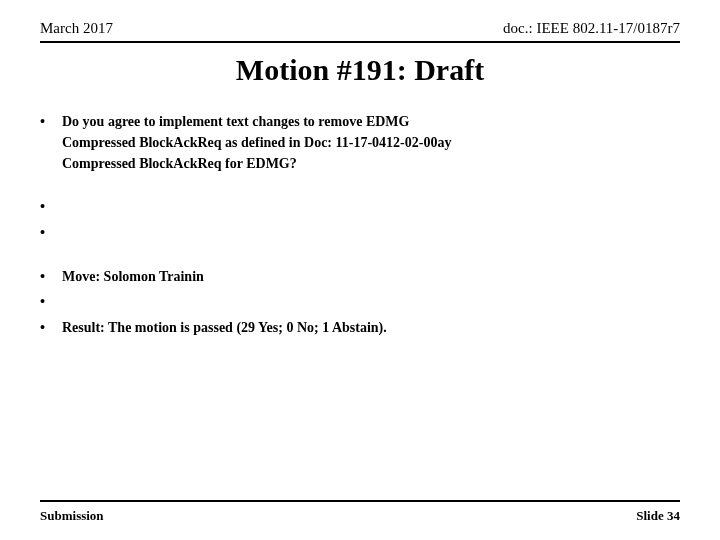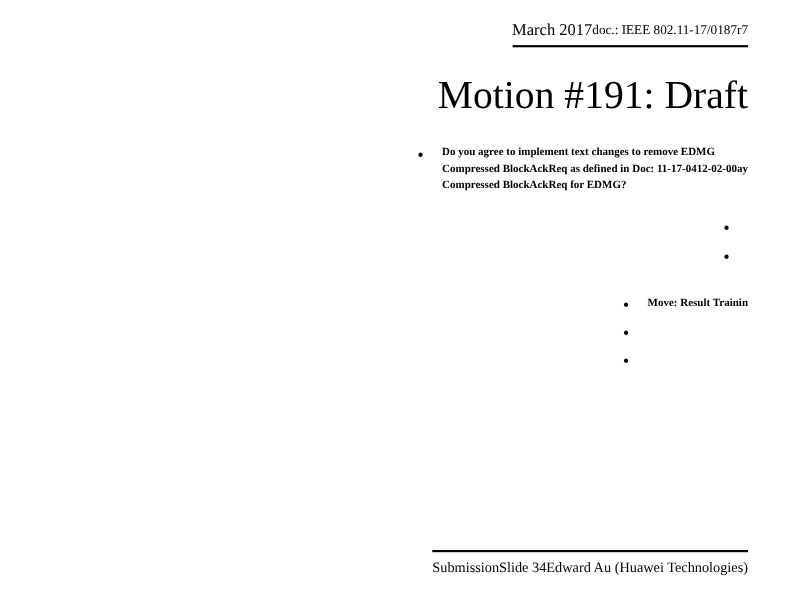--- a/index.html
+++ b/index.html
@@ -1,19 +1,18 @@
 <!DOCTYPE html>
 <html><head>
   <meta charset="utf-8">
   <style>
     * {
       margin: 0;
       padding: 0;
       box-sizing: border-box;
-      align-items: flex-end;
     }
 
     body {
       width: 720px;
       height: 540px;
       background: #ffffff;
       font-family: "Times New Roman", Times, serif;
       color: #000000;
       overflow: hidden;
       position: relative;
@@ -35,30 +34,30 @@
       padding-bottom: 4px;
       margin-bottom: 10px;
     }
 
     .header-left {
       font-size: 15px;
       font-weight: normal;
     }
 
     .header-right {
-      font-size: 12px;
+      font-size: 15px;
       font-weight: normal;
     }
 
     .title {
       text-align: center;
-      font-size: 36px;
-      font-weight: normal;
+      font-size: 30px;
+      font-weight: bold;
       margin-bottom: 24px;
-      margin-top: 12px;
+      margin-top: 0;
     }
 
     .content {
       flex: 1;
       display: flex;
       flex-direction: column;
       gap: 0px;
     }
 
     .bullet-group {
@@ -75,38 +74,38 @@
     }
 
     .bullet-dot {
       min-width: 22px;
       font-size: 14.5px;
       font-weight: bold;
       line-height: 1.5;
     }
 
     .bullet-text {
-      font-size: 10px;
+      font-size: 14px;
       font-weight: bold;
       line-height: 1.5;
     }
 
     .footer {
       display: flex;
       justify-content: space-between;
       align-items: center;
       border-top: 2px solid #000;
       padding-top: 6px;
       margin-top: auto;
       font-size: 13px;
     }
 
     .footer-left, .footer-center, .footer-right {
       font-size: 13px;
-      font-weight: normal;
+      font-weight: bold;
     }
   </style>
 </head>
 <body>
 
 <div class="page">
   <div class="header">
     <span class="header-left">March 2017</span>
     <span class="header-right">doc.: IEEE 802.11-17/0187r7</span>
   </div>
@@ -131,30 +130,30 @@
         <span class="bullet-dot">•</span>
       </div>
       <div class="bullet-item">
         <span class="bullet-dot">•</span>
       </div>
     </div>
 
     <div class="bullet-group">
       <div class="bullet-item">
         <span class="bullet-dot">•</span>
-        <span class="bullet-text">Move:  Result Trainin</span>
+        <span class="bullet-text">Move:  Solomon Trainin</span>
       </div>
       <div class="bullet-item">
         <span class="bullet-dot">•</span>
       </div>
       <div class="bullet-item">
         <span class="bullet-dot">•</span>
+        <span class="bullet-text">Result:  The motion is passed (29 Yes; 0 No; 1 Abstain).</span>
       </div>
     </div>
 
   </div>
 
   <div class="footer">
     <span class="footer-left">Submission</span>
     <span class="footer-center">Slide 34</span>
-    <span class="footer-right">Edward Au (Huawei Technologies)</span>
   </div>
 </div>
 
 </body></html>

